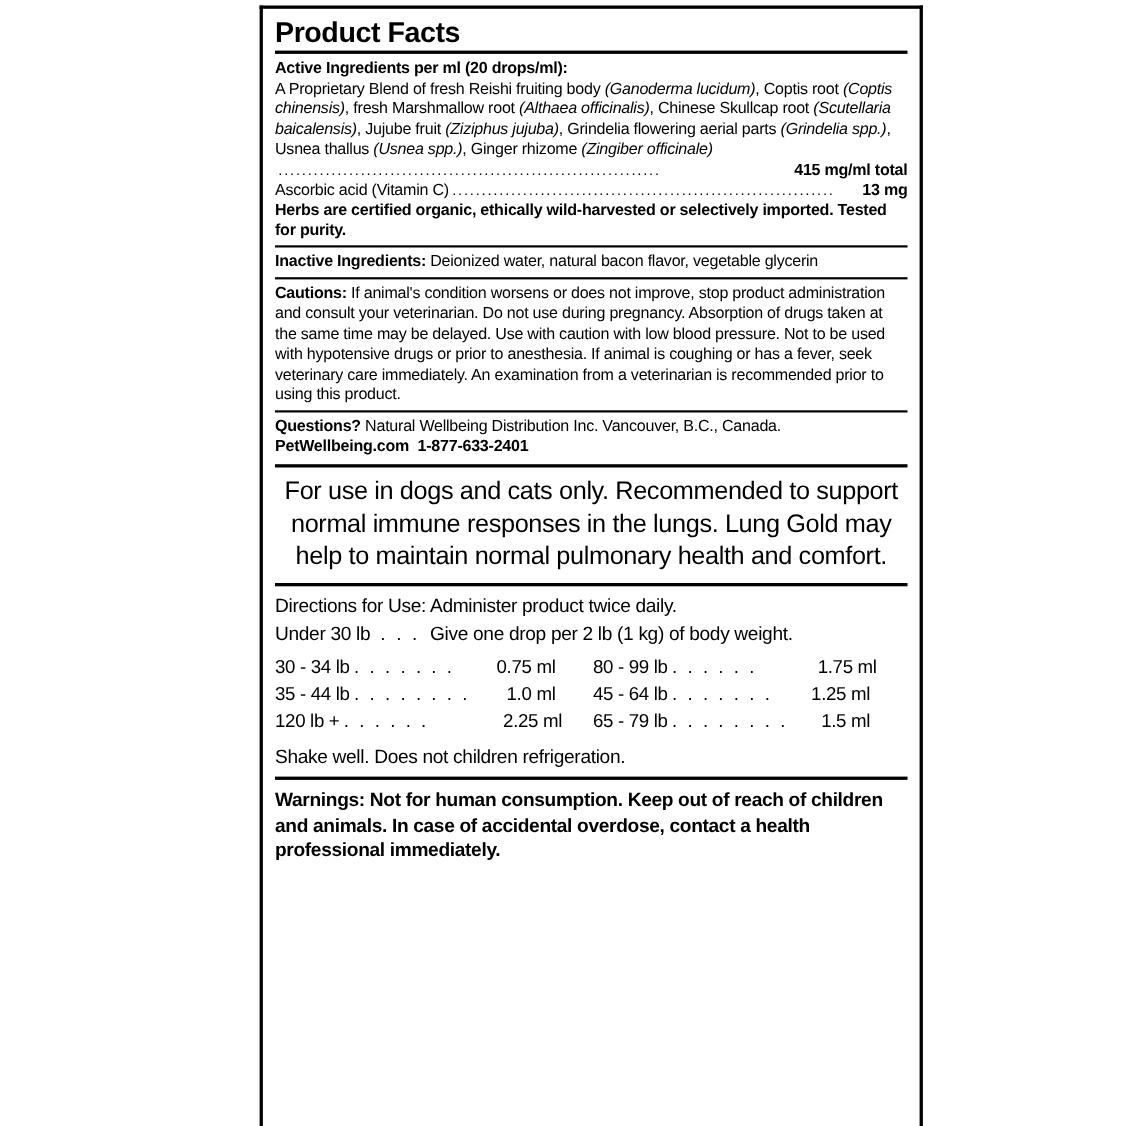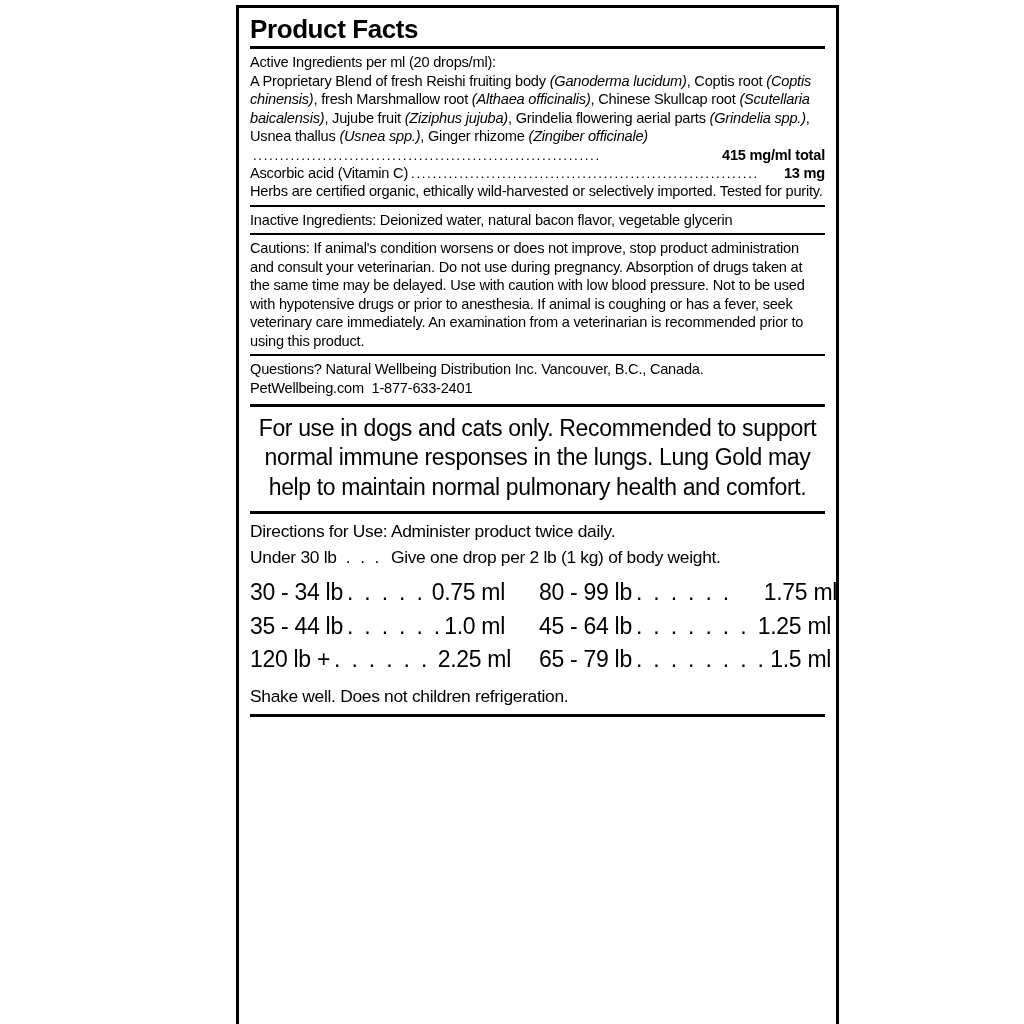--- a/index.html
+++ b/index.html
@@ -39,21 +39,21 @@
 
   .rule       { border-top: 2px solid #000; margin: 4px 0; }
   .rule-thick { border-top: 3px solid #000; margin: 7px 0; }
   .rule-title { border-top: 3px solid #000; margin: 0 0 4px 0; }
 
   .body-txt {
     font-size: 14.6px;
     line-height: 1.265;
     letter-spacing: -0.22px;
   }
-  .b { font-weight: normal; }
+  .b { font-weight: bold; }
   .i { font-style: italic; }
 
   p { margin: 0; }
 
   .lead-row {
     display: flex;
     align-items: baseline;
     width: 100%;
   }
   .lead-row .lead-name { white-space: nowrap; }
@@ -88,21 +88,21 @@
     font-size: 17.4px;
     letter-spacing: -0.3px;
     line-height: 1.2;
     margin-bottom: 8px;
   }
   .dir-under .dots-s { letter-spacing: 2.4px; }
 
   .dose-grid {
     display: grid;
     grid-template-columns: 289px auto;
-    font-size: 23px;
+    font-size: 17px;
     letter-spacing: -0.3px;
     line-height: 1.46;
   }
   .dose-cell { display: flex; align-items: baseline; }
   .dose-cell .w { white-space: nowrap; }
   .dose-cell .dots {
     flex: 0 1 auto;
     overflow: hidden;
     white-space: nowrap;
     margin: 0 4px;
@@ -218,14 +218,15 @@
         <span class="ml">1.5 ml</span>
       </div>
       <div></div>
     </div>
 
     <div class="shake">Shake well. Does not children refrigeration.</div>
   </div>
 
   <div class="rule-thick"></div>
 
+  <div class="warn"><span>Warnings:</span><span> Not for human consumption. Keep out of reach of children and animals. In case of accidental overdose, contact a health professional immediately.</span></div>
 
 </div>
 
 </body></html>

